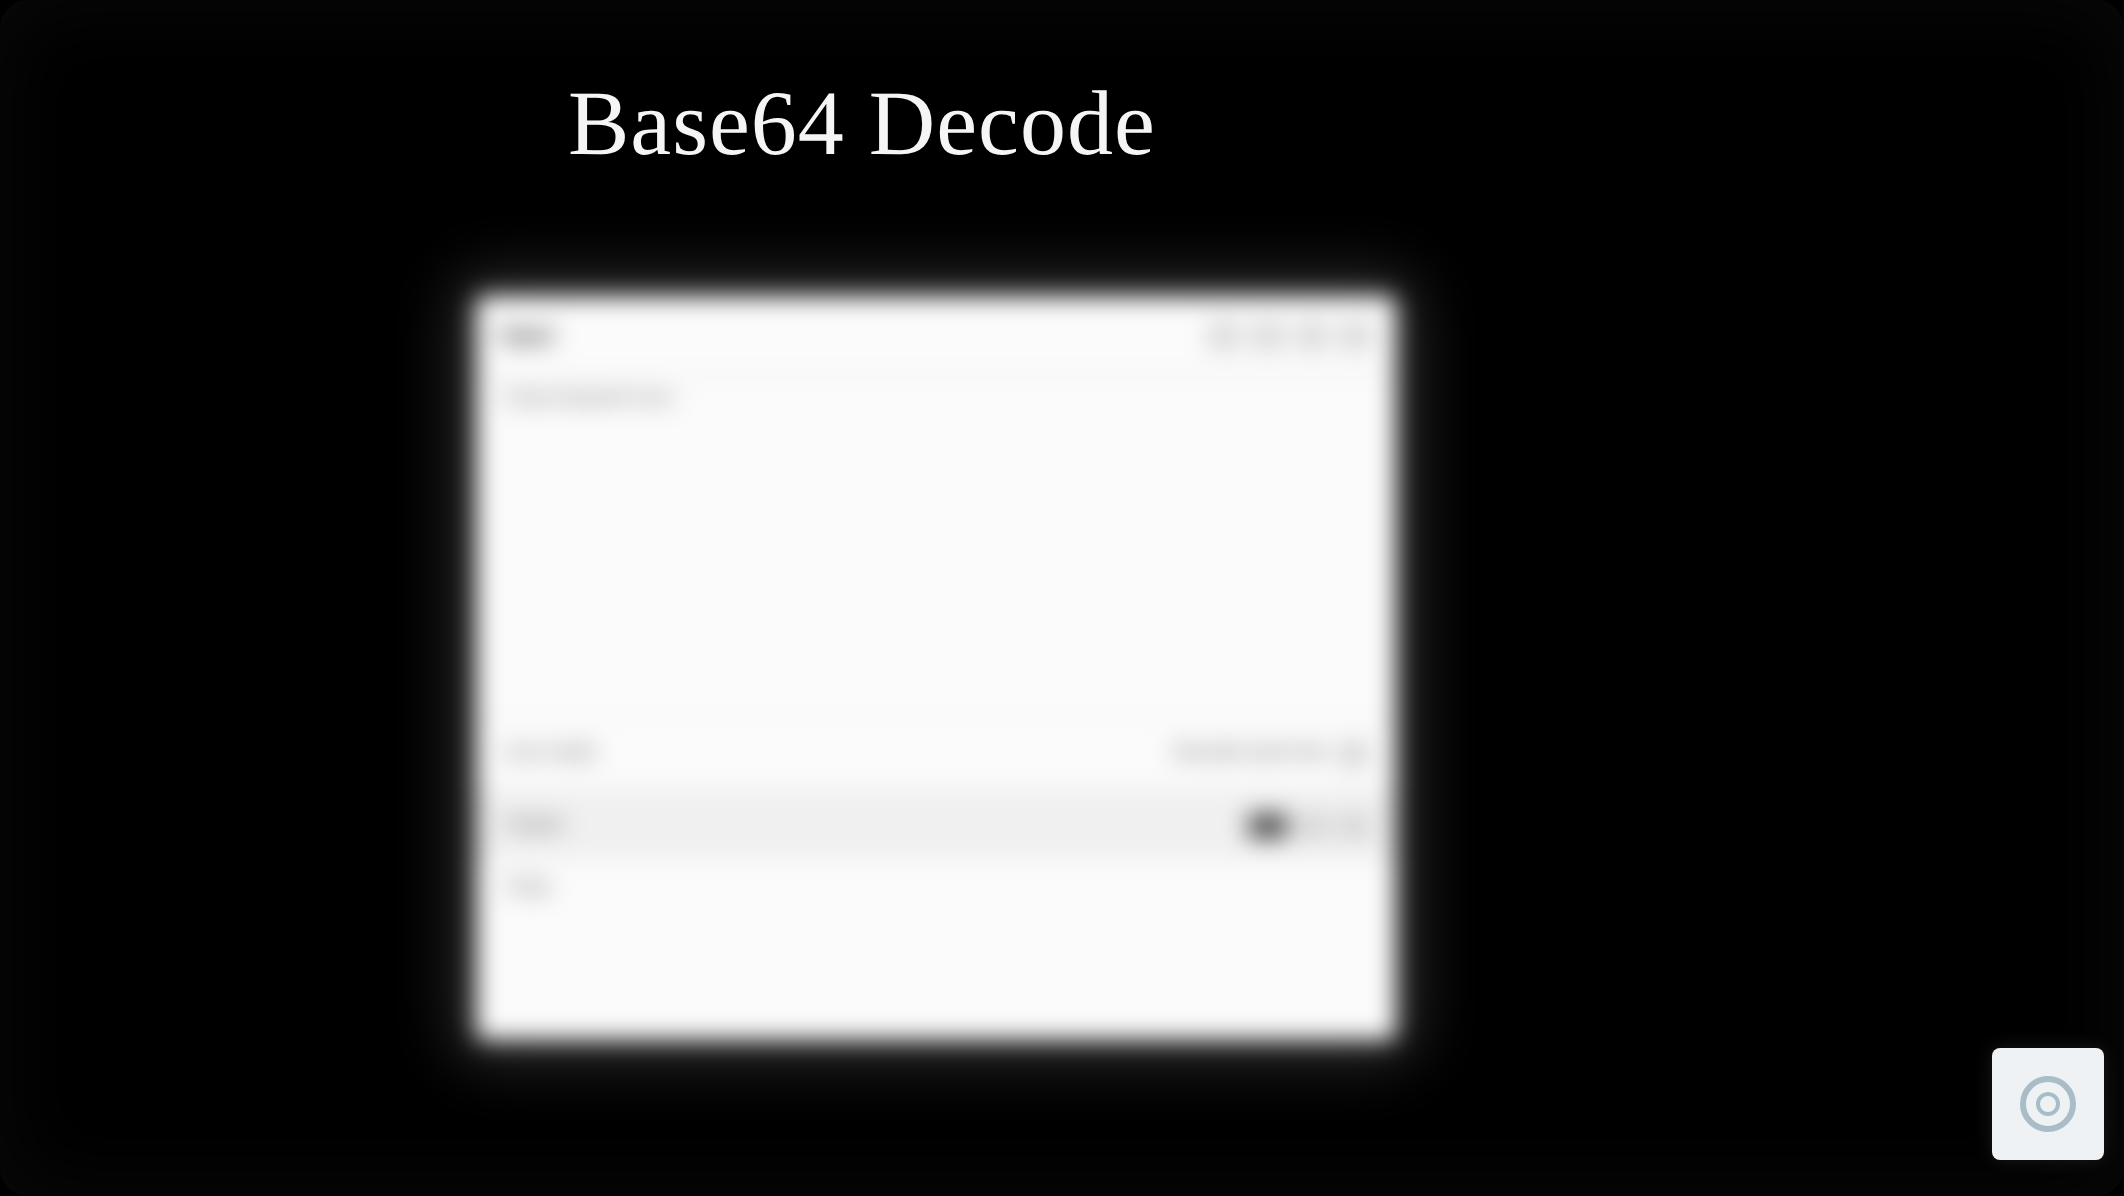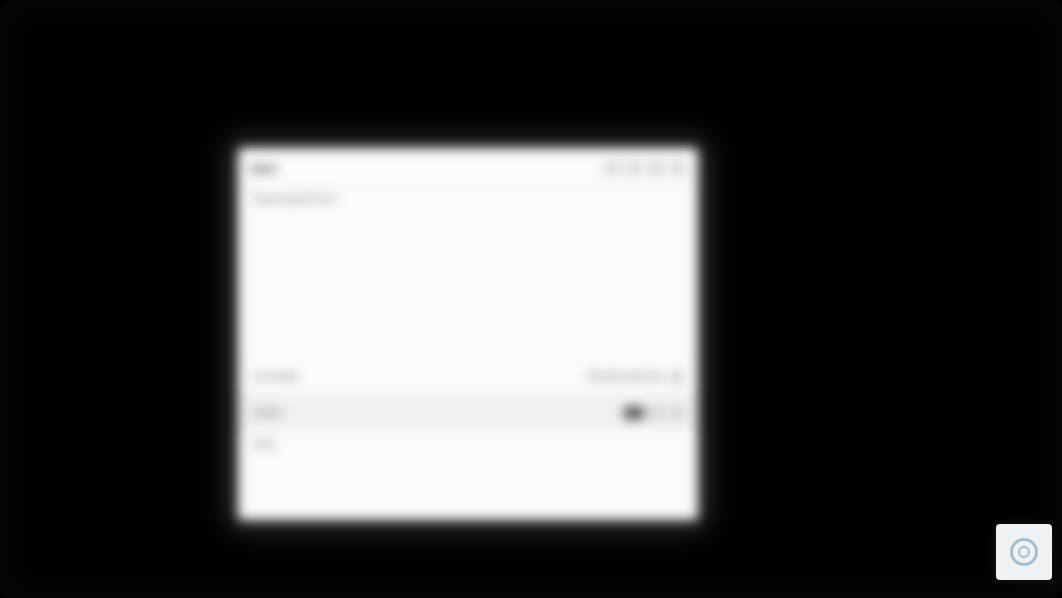--- a/index.html
+++ b/index.html
@@ -26,20 +26,21 @@
     .p-tail .t1 { font-size:10px; color:#5b5b5b; margin-bottom:4px; }
     .badge { position:absolute; right:10px; bottom:18px; width:56px; height:56px; background:#eef2f4; border-radius:4px; display:flex; align-items:center; justify-content:center; box-shadow:0 0 10px rgba(255,255,255,0.1); }
     .badge .inner { width:28px; height:28px; border:3px solid #a9bcc7; border-radius:50%; position:relative; }
     .badge .inner::after { content:""; position:absolute; inset:5px; border:2px solid #a9bcc7; border-radius:50%; }
   </style>
 </head>
 <body>
 
 <div class="stage">
 
+  <div class="title">Base64 Decode</div>
 
   <div class="panel-wrap">
     <div class="panel">
       <div class="p-top">
         <span class="lead">Input</span>
         <div class="right">
           <span class="dot"></span>
           <span class="dot"></span>
           <span class="dot"></span>
           <span class="dot"></span>

